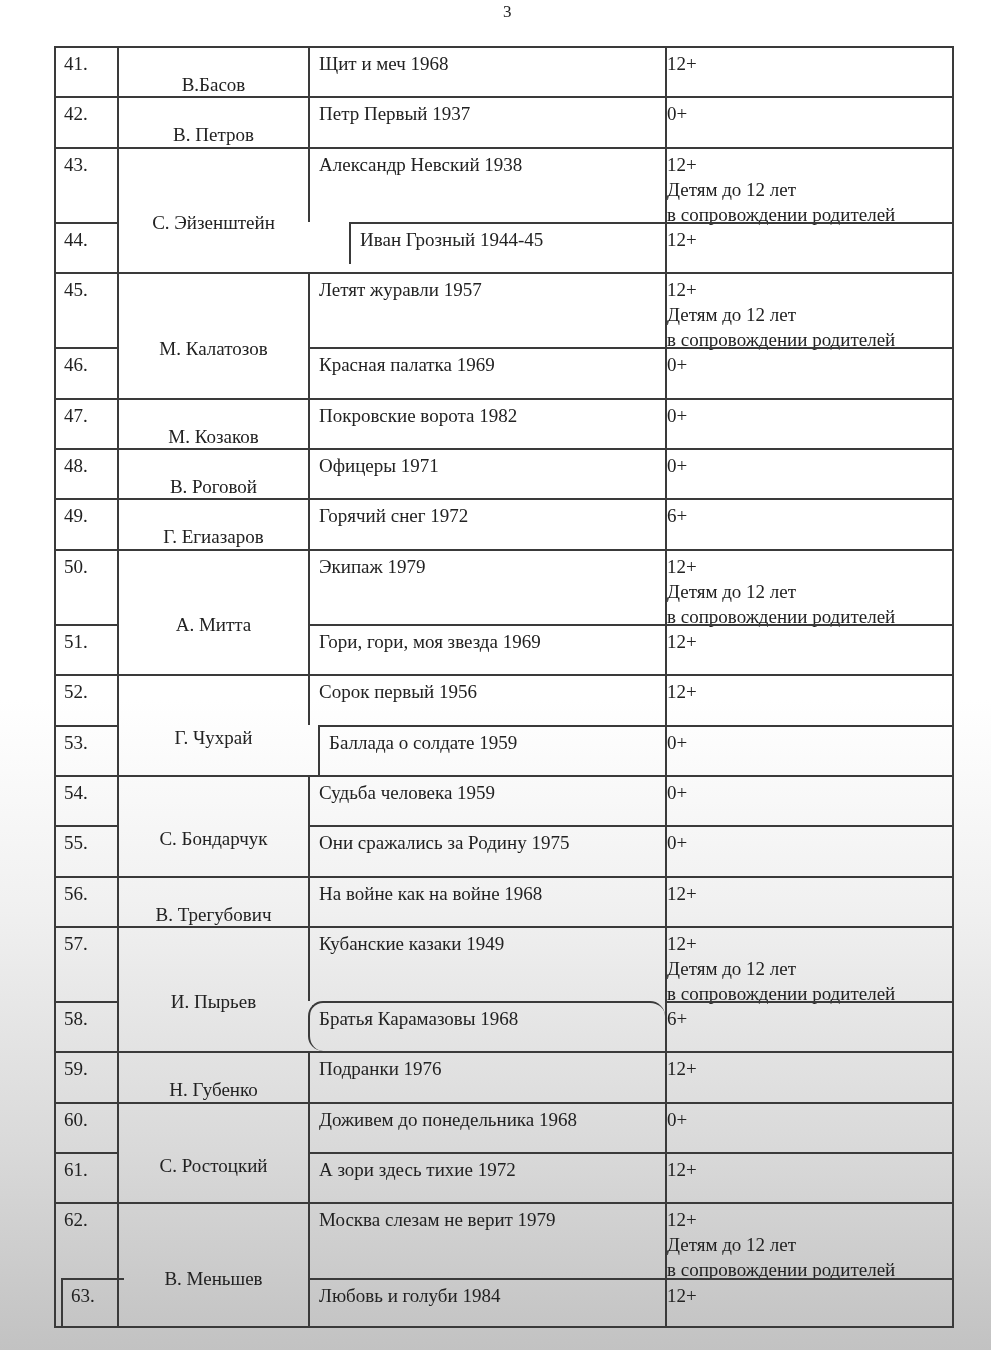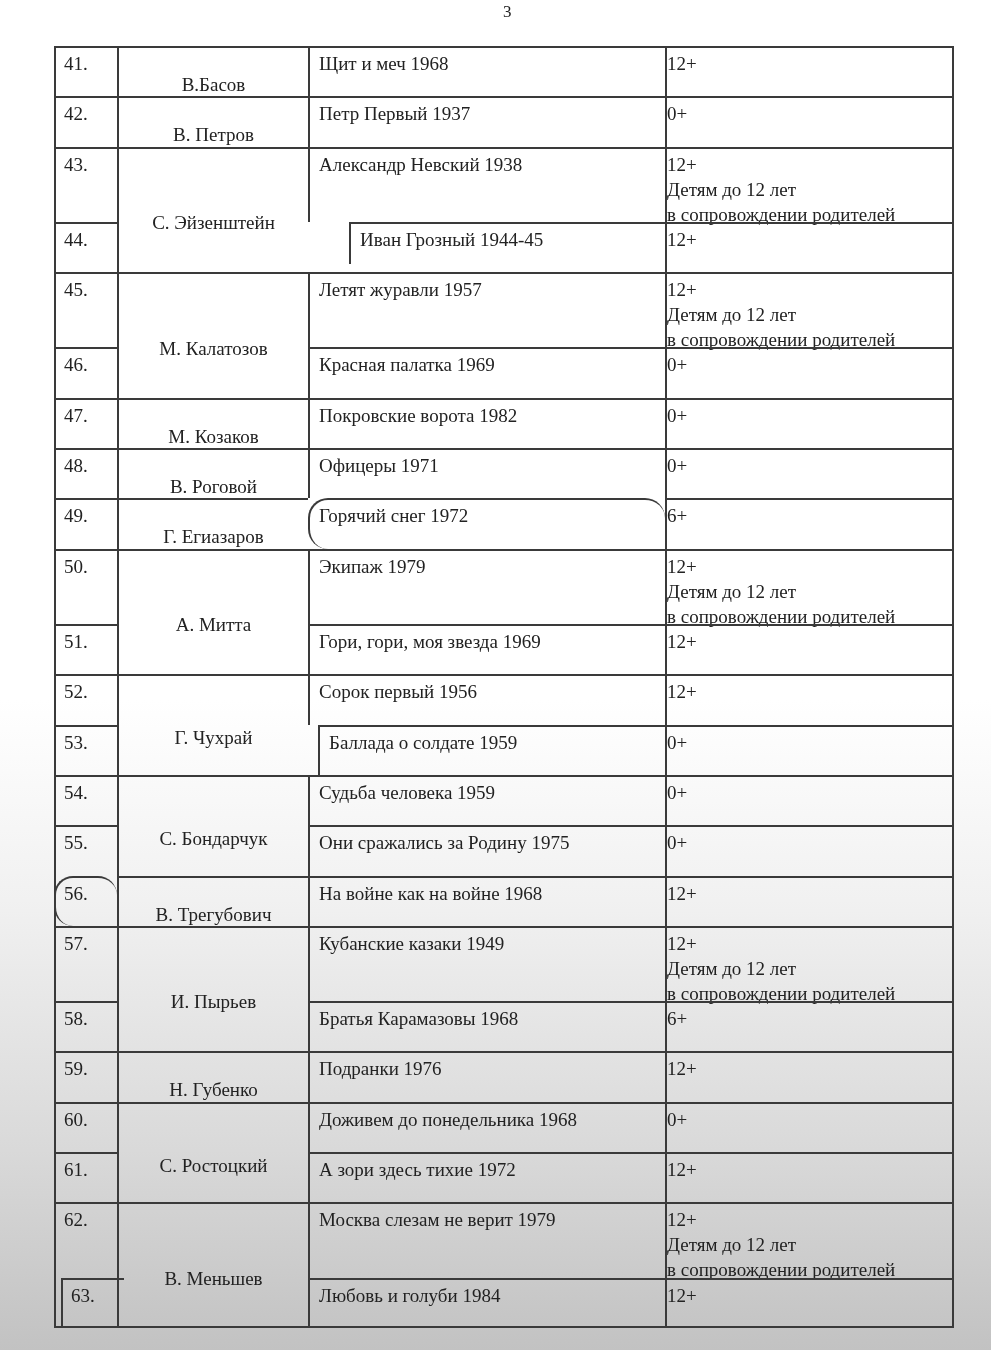--- a/index.html
+++ b/index.html
@@ -67,21 +67,21 @@
     <div class="cell film" style="left: 254px; width: 357px; top: 352px; height: 50px;">Покровские ворота 1982</div>
     <div class="cell rating" style="left: 611px; width: 289px; top: 352px; height: 50px;">
       <div>0+</div>
     </div>
     <div class="cell num" style="left: 0px; width: 63px; top: 402px; height: 50px;">48.</div>
     <div class="cell film" style="left: 254px; width: 357px; top: 402px; height: 50px;">Офицеры 1971</div>
     <div class="cell rating" style="left: 611px; width: 289px; top: 402px; height: 50px;">
       <div>0+</div>
     </div>
     <div class="cell num" style="left: 0px; width: 63px; top: 452px; height: 51px;">49.</div>
-    <div class="cell film" style="left: 254px; width: 357px; top: 452px; height: 51px; border-radius: 20px;">Горячий снег 1972</div>
+    <div class="cell film" style="left: 254px; width: 357px; top: 452px; height: 51px;">Горячий снег 1972</div>
     <div class="cell rating" style="left: 611px; width: 289px; top: 452px; height: 51px;">
       <div>6+</div>
     </div>
     <div class="cell num" style="left: 0px; width: 63px; top: 503px; height: 75px;">50.</div>
     <div class="cell film" style="left: 254px; width: 357px; top: 503px; height: 75px;">Экипаж 1979</div>
     <div class="cell rating" style="left: 611px; width: 289px; top: 503px; height: 75px;">
       <div>12+</div>
       <div>Детям до 12 лет</div>
       <div>в сопровождении родителей</div>
     </div>
@@ -103,34 +103,34 @@
     <div class="cell num" style="left: 0px; width: 63px; top: 729px; height: 50px;">54.</div>
     <div class="cell film" style="left: 254px; width: 357px; top: 729px; height: 50px;">Судьба человека 1959</div>
     <div class="cell rating" style="left: 611px; width: 289px; top: 729px; height: 50px;">
       <div>0+</div>
     </div>
     <div class="cell num" style="left: 0px; width: 63px; top: 779px; height: 51px;">55.</div>
     <div class="cell film" style="left: 254px; width: 357px; top: 779px; height: 51px;">Они сражались за Родину 1975</div>
     <div class="cell rating" style="left: 611px; width: 289px; top: 779px; height: 51px;">
       <div>0+</div>
     </div>
-    <div class="cell num" style="left: 0px; width: 63px; top: 830px; height: 50px; border-radius: 19px;">56.</div>
+    <div class="cell num" style="left: 0px; width: 63px; top: 830px; height: 50px;">56.</div>
     <div class="cell film" style="left: 254px; width: 357px; top: 830px; height: 50px;">На войне как на войне 1968</div>
     <div class="cell rating" style="left: 611px; width: 289px; top: 830px; height: 50px;">
       <div>12+</div>
     </div>
     <div class="cell num" style="left: 0px; width: 63px; top: 880px; height: 75px;">57.</div>
     <div class="cell film" style="left: 254px; width: 357px; top: 880px; height: 75px;">Кубанские казаки 1949</div>
     <div class="cell rating" style="left: 611px; width: 289px; top: 880px; height: 75px;">
       <div>12+</div>
       <div>Детям до 12 лет</div>
       <div>в сопровождении родителей</div>
     </div>
     <div class="cell num" style="left: 0px; width: 63px; top: 955px; height: 50px;">58.</div>
-    <div class="cell film" style="left: 254px; width: 357px; top: 955px; height: 50px;">Братья Карамазовы 1968</div>
+    <div class="cell film" style="left: 254px; width: 357px; top: 955px; height: 50px; border-radius: 15px;">Братья Карамазовы 1968</div>
     <div class="cell rating" style="left: 611px; width: 289px; top: 955px; height: 50px;">
       <div>6+</div>
     </div>
     <div class="cell num" style="left: 0px; width: 63px; top: 1005px; height: 51px;">59.</div>
     <div class="cell film" style="left: 254px; width: 357px; top: 1005px; height: 51px;">Подранки 1976</div>
     <div class="cell rating" style="left: 611px; width: 289px; top: 1005px; height: 51px;">
       <div>12+</div>
     </div>
     <div class="cell num" style="left: 0px; width: 63px; top: 1056px; height: 50px;">60.</div>
     <div class="cell film" style="left: 254px; width: 357px; top: 1056px; height: 50px;">Доживем до понедельника 1968</div>

